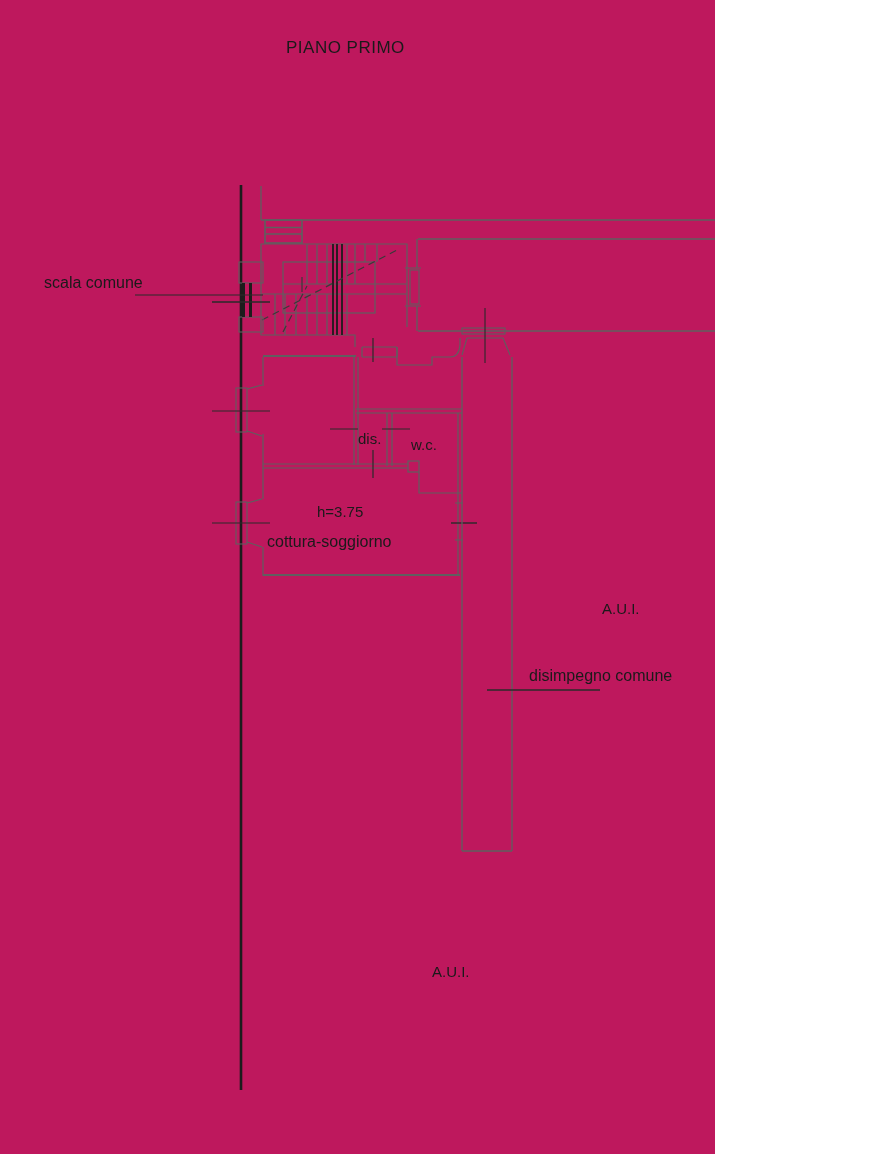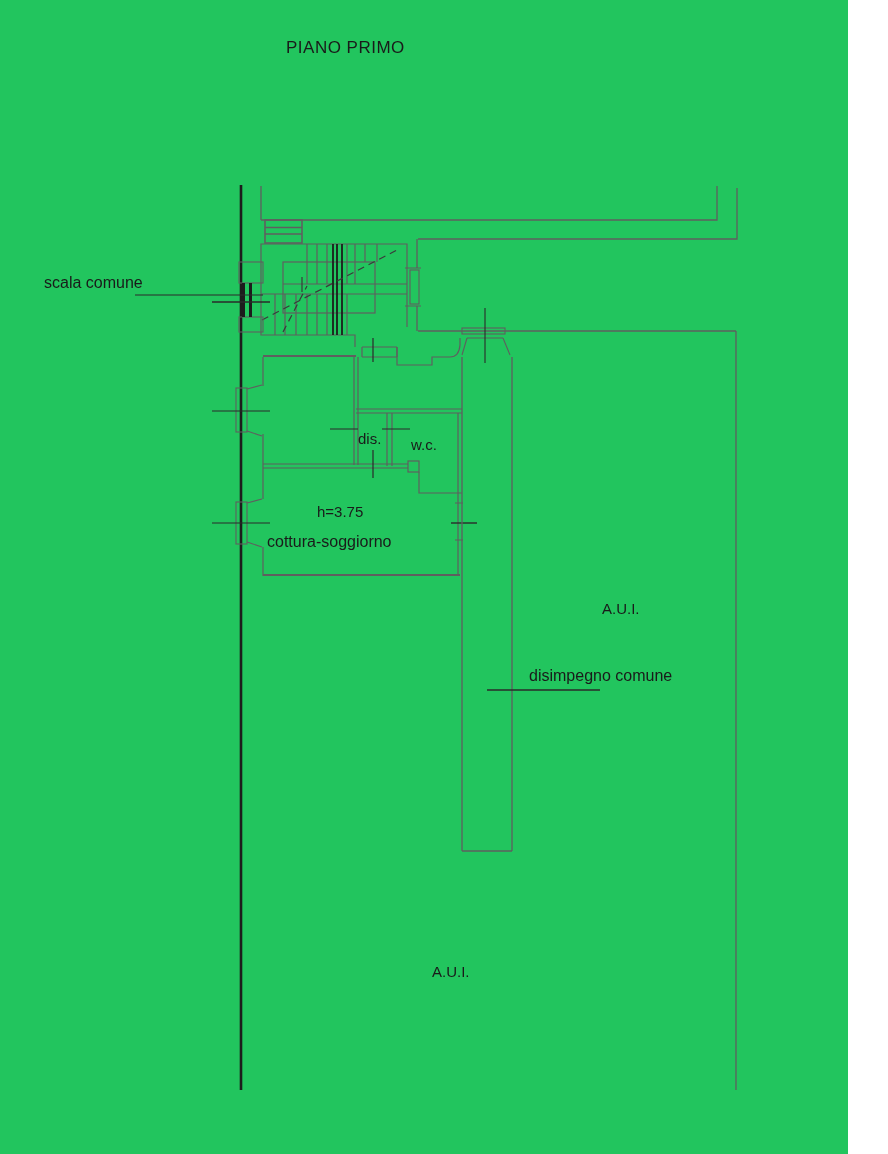--- a/index.html
+++ b/index.html
@@ -1,19 +1,19 @@
 <!DOCTYPE html>
 <html><head>
 <meta charset="utf-8">
 <style>
   html,body{margin:0;padding:0;background:#ffffff;}
   .page{
     position:relative;
-    width:848px;height:1154px;
-    background:#22c55e;
+    width:715px;height:1154px;
+    background:#be185d;
     font-family:"Liberation Sans", sans-serif;
     overflow:hidden;
   }
   svg{display:block;}
   text{
     font-family:"Liberation Sans", sans-serif;
     fill:#1a1a1a;
   }
   .t-title{font-size:17px;letter-spacing:0.5px;}
   .t-label{font-size:16px;}

